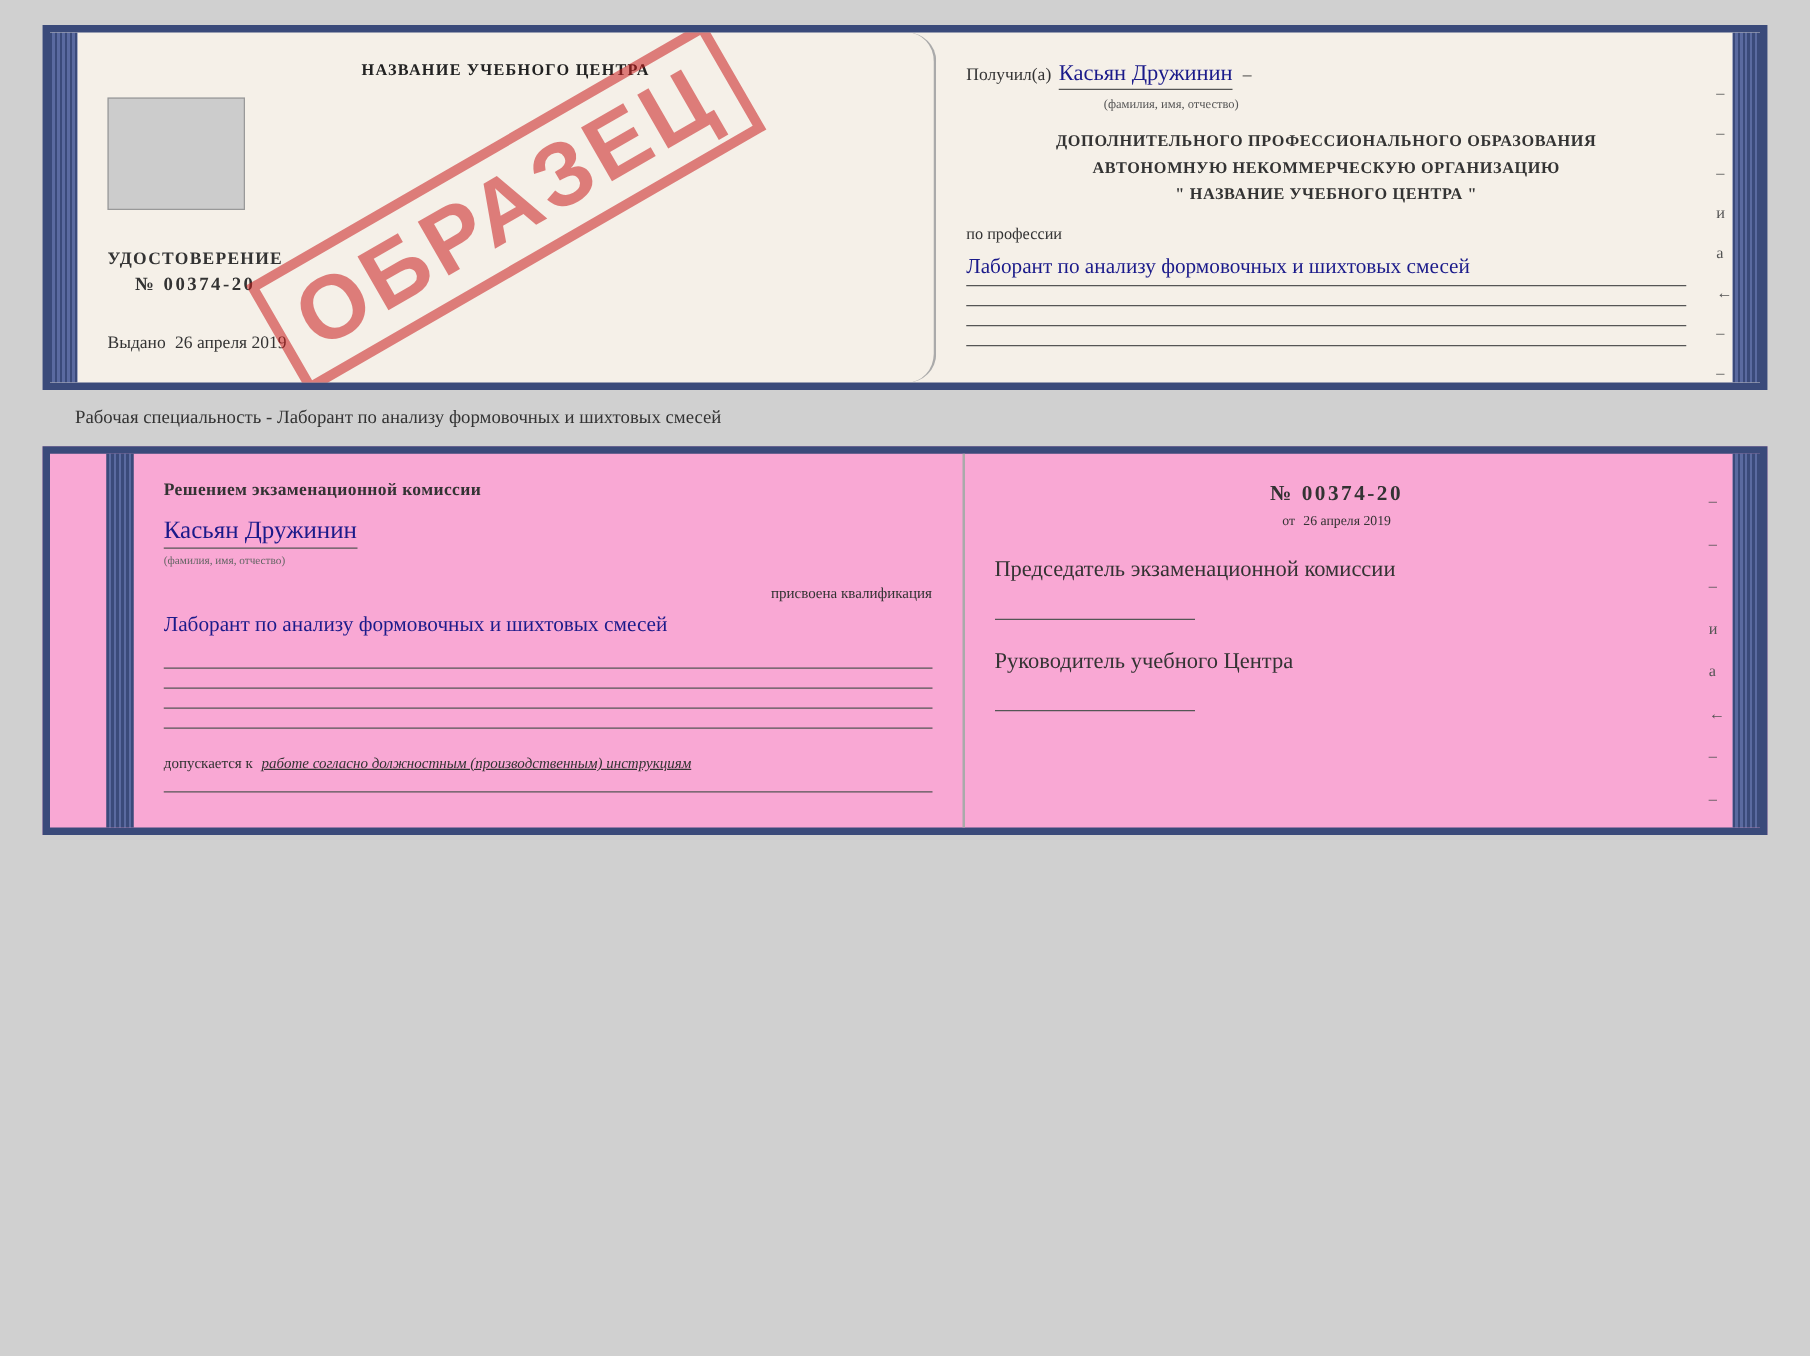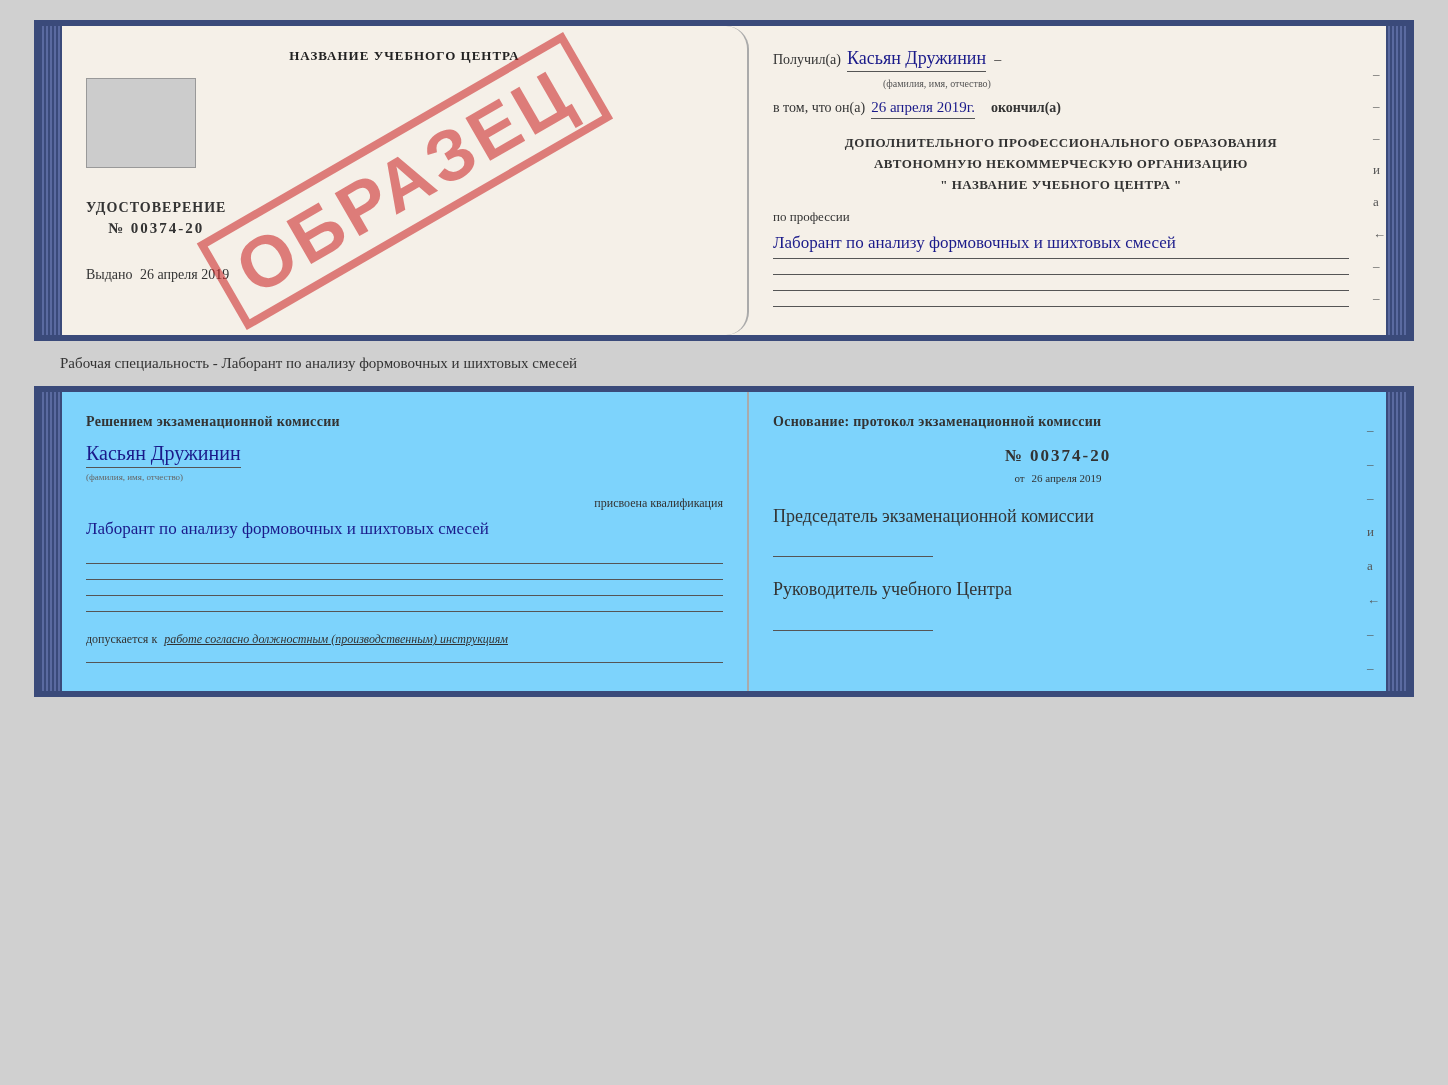--- a/index.html
+++ b/index.html
@@ -194,25 +194,26 @@
     
     .specialty-label {
       font-size: 15px;
       color: #333;
       align-self: flex-start;
       padding-left: 40px;
     }
 
     
     .bottom-card {
-      background: #7dd3fc;
+      background: #f9a8d4;
       border: 6px solid #3a4a7a;
       width: 1380px;
       display: flex;
       position: relative;
+      padding-left: 45px;
     }
 
     
     .bottom-left, .bottom-right {
       flex: 1;
       padding: 22px 24px;
     }
     .bottom-left {
       border-right: 2px solid #aaa;
     }
@@ -356,25 +357,20 @@
   <div class="doc-right-wrapper">
     <div class="doc-right" style="flex:1;">
 
       <div class="right-row">
         <span class="label-text">Получил(а)</span>
         <span class="handwritten">Касьян Дружинин</span>
         <span style="margin: 0 8px; font-size:14px;">–</span>
       </div>
       <span class="small-note" style="display:block; text-align:left; margin-left:110px; margin-top:-4px; margin-bottom:10px;">(фамилия, имя, отчество)</span>
 
-      <div class="right-row">
-        <span class="label-text">в том, что он(а)</span>
-        <span class="handwritten" style="font-size:15px;">26 апреля 2019г.</span>
-        <span style="margin-left:16px; font-size:14px; font-weight:bold;">окончил(а)</span>
-      </div>
 
       <div class="org-block">
         <div>ДОПОЛНИТЕЛЬНОГО ПРОФЕССИОНАЛЬНОГО ОБРАЗОВАНИЯ</div>
         <div>АВТОНОМНУЮ НЕКОММЕРЧЕСКУЮ ОРГАНИЗАЦИЮ</div>
         <div>" НАЗВАНИЕ УЧЕБНОГО ЦЕНТРА "</div>
       </div>
 
       <div class="profession-label">по профессии</div>
       <span class="profession-handwritten">Лаборант по анализу формовочных и шихтовых смесей</span>
 
@@ -422,21 +418,20 @@
     <div class="dopusk-label">
       <span>допускается к</span>
       <span class="dopusk-italic" style="margin-left:4px;">работе согласно должностным (производственным) инструкциям</span>
     </div>
     <div class="underline-row" style="margin-top:6px;"></div>
   </div>
 
   <div class="bottom-right-wrapper">
     <div class="bottom-right" style="flex:1;">
 
-      <div class="osnov-title">Основание: протокол экзаменационной комиссии</div>
 
       <div class="protocol-number">№ 00374-20</div>
       <div class="protocol-date">
         <span>от</span>
         <span style="margin-left:4px;">26 апреля 2019</span>
       </div>
 
       <div class="signatory-block">
         <div class="signatory-title">Председатель экзаменационной комиссии</div>
         <div class="signatory-line"></div>

